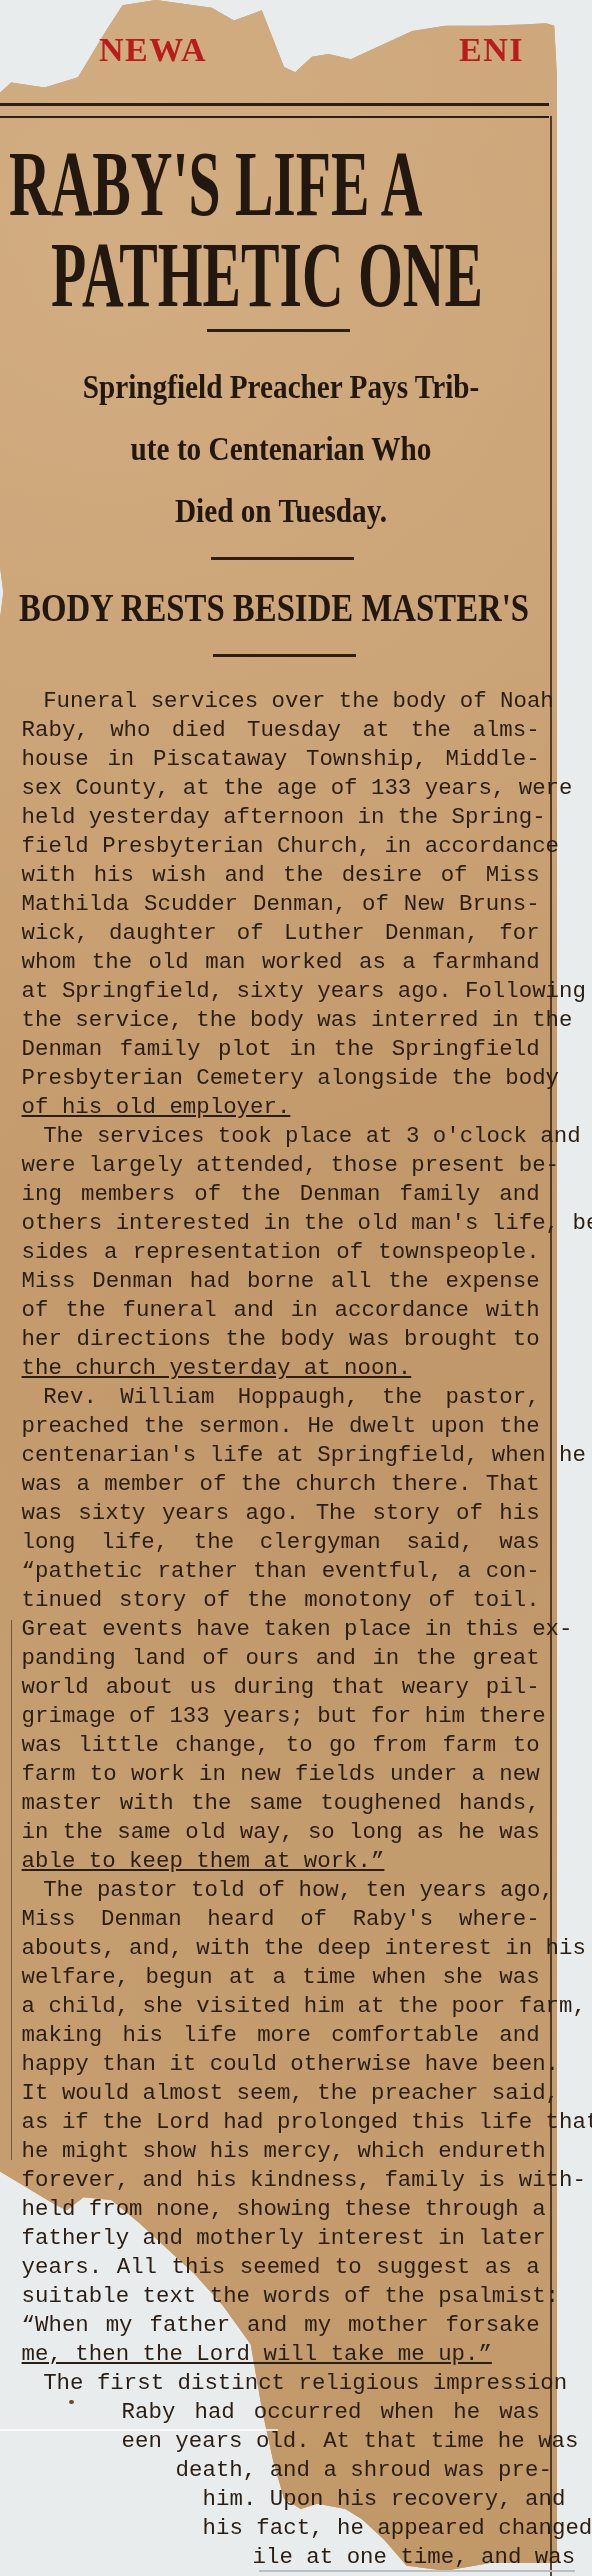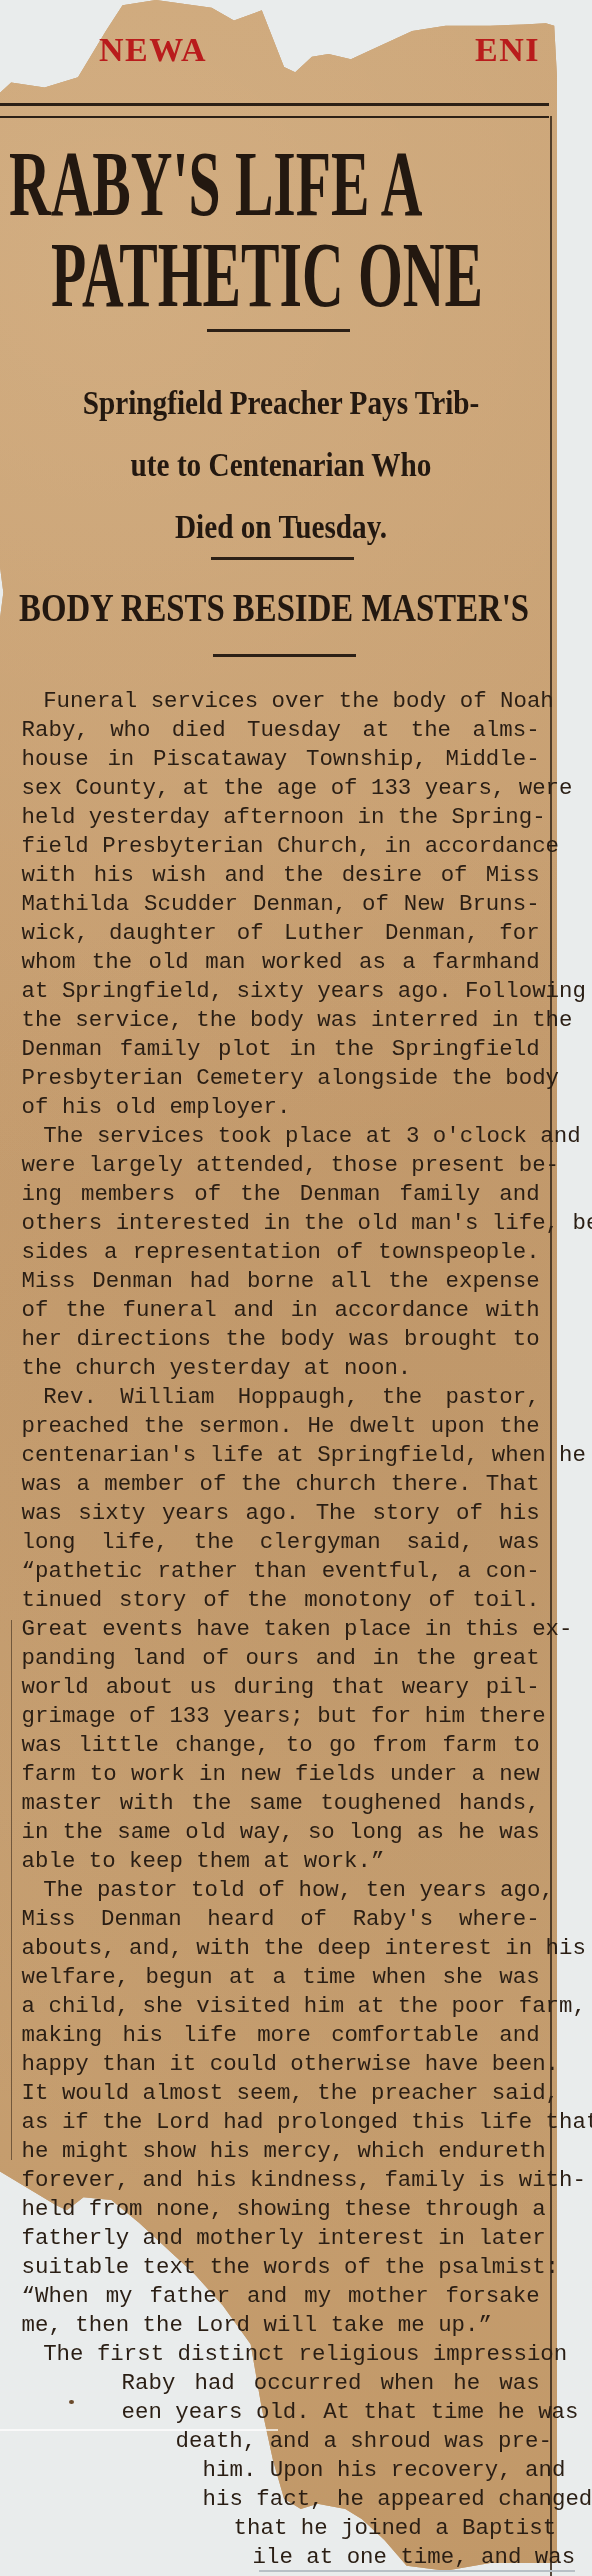--- a/index.html
+++ b/index.html
@@ -47,52 +47,52 @@
   .short-rule { position: absolute; height: 3.1px; background: #2c2016; }
   .sr1 { left: 207px; top: 329px; width: 143px; }
   .sr2 { left: 211px; top: 557px; width: 143px; }
   .sr3 { left: 213px; top: 654px; width: 143px; }
 
   .deck {
     position: absolute; left: 15.4px; width: 532px; text-align: center;
     font-family: "Liberation Serif", serif; font-weight: bold; color: #231810;
     font-size: 34px; line-height: 62px;
   }
-  .deck1 { top: 372px; }
+  .deck1 { top: 356px; }
   .deck1 .line { display: block; transform: scaleX(0.86); }
   .deck2 {
     position: absolute; left: 18.5px; top: 585px; width: 532px; white-space: nowrap;
     font-family: "Liberation Serif", serif; font-weight: bold; color: #231810;
     font-size: 40px; line-height: 46px; transform-origin: left top; transform: scaleX(0.82);
   }
 
   .body {
     position: absolute; left: 21.6px; top: 687px; width: 518px;
     font-family: "Liberation Mono", monospace; color: #2a1e14;
     font-size: 22.4px; line-height: 29px;
   }
   .body .ln {
     display: block; height: 29px; white-space: nowrap; text-align: justify;
     text-align-last: justify; overflow: visible;
   }
-  .body .ln.last { text-align-last: left; }
+  .body .ln.last { text-align-last: left; text-decoration: underline; }
   .body .ln.indent { padding-left: 21.6px; }
 
   .fold-shadow { position: absolute; left: 0; top: 2429px; width: 278px; height: 2.3px; background: rgba(255,255,255,0.7); }
   .bottom-edge { position: absolute; left: 259px; top: 2570px; width: 316px; height: 2.3px; background: #b9c0c6; }
   .speck { position: absolute; border-radius: 50%; background: #6b4a2a; }
 </style>
 </head>
 <body>
 
 <div class="paper"></div>
 
 <div class="masthead">
   <span>NEWA</span>
-  <span class="frag-right" style="left:376px;">ENI</span>
+  <span class="frag-right" style="left:360px;">ENI</span>
 </div>
 
 <div class="rule-double-a"></div>
 <div class="rule-double-b"></div>
 <div class="col-rule"></div>
 <div class="col-rule-left"></div>
 
 <div class="headline hl1">RABY'S LIFE A</div>
 <div class="headline hl2">PATHETIC ONE</div>
 
@@ -158,30 +158,30 @@
   <span class="ln">welfare, begun at a time when she was</span>
   <span class="ln">a child, she visited him at the poor farm,</span>
   <span class="ln">making his life more comfortable and</span>
   <span class="ln">happy than it could otherwise have been.</span>
   <span class="ln">It would almost seem, the preacher said,</span>
   <span class="ln">as if the Lord had prolonged this life that</span>
   <span class="ln">he might show his mercy, which endureth</span>
   <span class="ln">forever, and his kindness, family is with-</span>
   <span class="ln">held from none, showing these through a</span>
   <span class="ln">fatherly and motherly interest in later</span>
+  <span class="ln">years. All this seemed to suggest as a</span>
   <span class="ln">suitable text the words of the psalmist:</span>
   <span class="ln">“When my father and my mother forsake</span>
   <span class="ln last">me, then the Lord will take me up.”</span>
   <span class="ln indent">The first distinct religious impression</span>
   <span class="ln" style="padding-left:100px;">Raby had occurred when he was</span>
   <span class="ln" style="padding-left:100px;">een years old. At that time he was</span>
   <span class="ln" style="padding-left:154px;">death, and a shroud was pre-</span>
   <span class="ln" style="padding-left:181px;">him. Upon his recovery, and</span>
   <span class="ln" style="padding-left:181px;">his fact, he appeared changed.</span>
-  <span class="ln" style="padding-left:212px;">that he joined a Baptist</span>
   <span class="ln" style="padding-left:231px;">ile at one time, and was</span>
   <span class="ln" style="padding-left:245px;">iver. The steward of the</span>
 
 </div>
 
 <div class="fold-shadow"></div>
 <div class="bottom-edge"></div>
 <div class="speck" style="left:69px;top:2400px;width:4.6px;height:3.9px;"></div>
 
 

